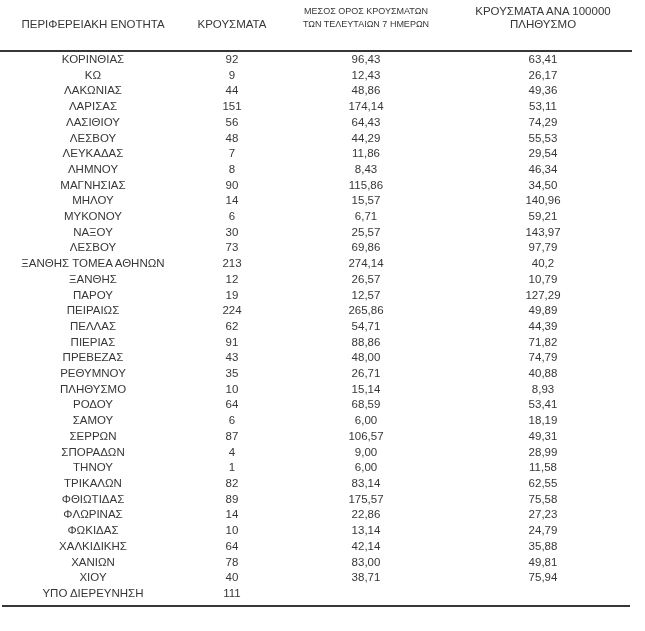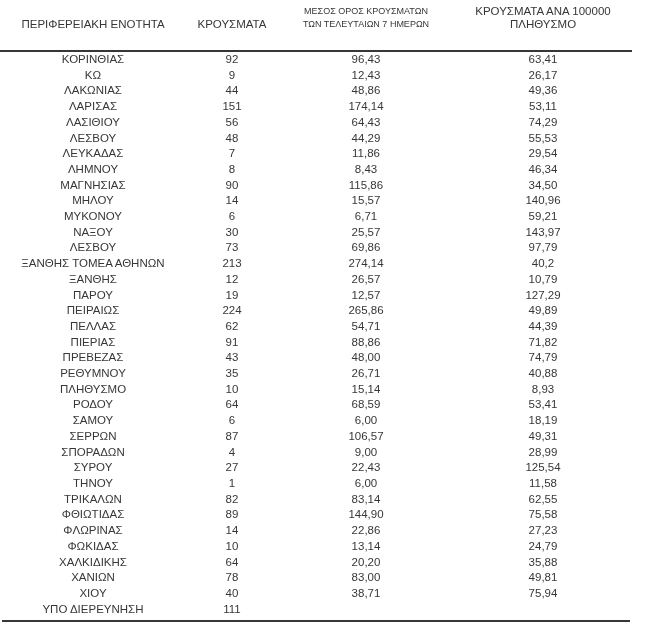--- a/index.html
+++ b/index.html
@@ -236,59 +236,53 @@
           <td>106,57</td>
           <td>49,31</td>
         </tr>
         <tr>
           <td>ΣΠΟΡΑΔΩΝ</td>
           <td>4</td>
           <td>9,00</td>
           <td>28,99</td>
         </tr>
         <tr>
-          <td>ΣΥΡΟΥ</td>
-          <td>27</td>
-          <td>22,43</td>
-          <td>125,54</td>
-        </tr>
-        <tr>
           <td>ΤΗΝΟΥ</td>
           <td>1</td>
           <td>6,00</td>
           <td>11,58</td>
         </tr>
         <tr>
           <td>ΤΡΙΚΑΛΩΝ</td>
           <td>82</td>
           <td>83,14</td>
           <td>62,55</td>
         </tr>
         <tr>
           <td>ΦΘΙΩΤΙΔΑΣ</td>
           <td>89</td>
-          <td>144,90</td>
+          <td>175,57</td>
           <td>75,58</td>
         </tr>
         <tr>
           <td>ΦΛΩΡΙΝΑΣ</td>
           <td>14</td>
           <td>22,86</td>
           <td>27,23</td>
         </tr>
         <tr>
           <td>ΦΩΚΙΔΑΣ</td>
           <td>10</td>
           <td>13,14</td>
           <td>24,79</td>
         </tr>
         <tr>
           <td>ΧΑΛΚΙΔΙΚΗΣ</td>
           <td>64</td>
-          <td>20,20</td>
+          <td>42,14</td>
           <td>35,88</td>
         </tr>
         <tr>
           <td>ΧΑΝΙΩΝ</td>
           <td>78</td>
           <td>83,00</td>
           <td>49,81</td>
         </tr>
         <tr>
           <td>ΧΙΟΥ</td>

